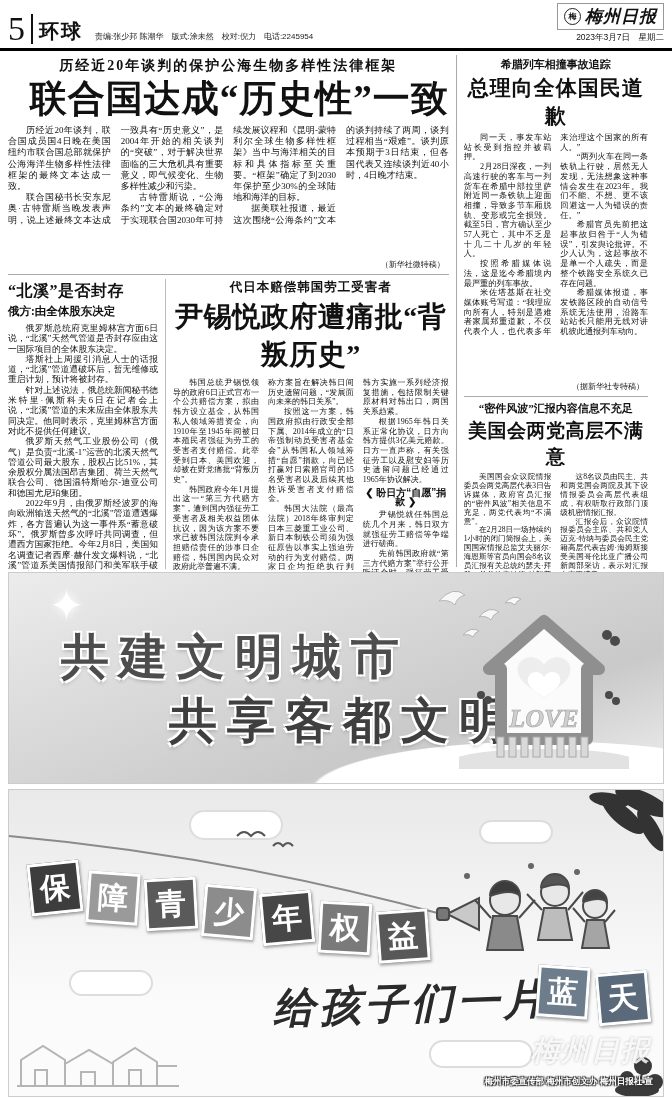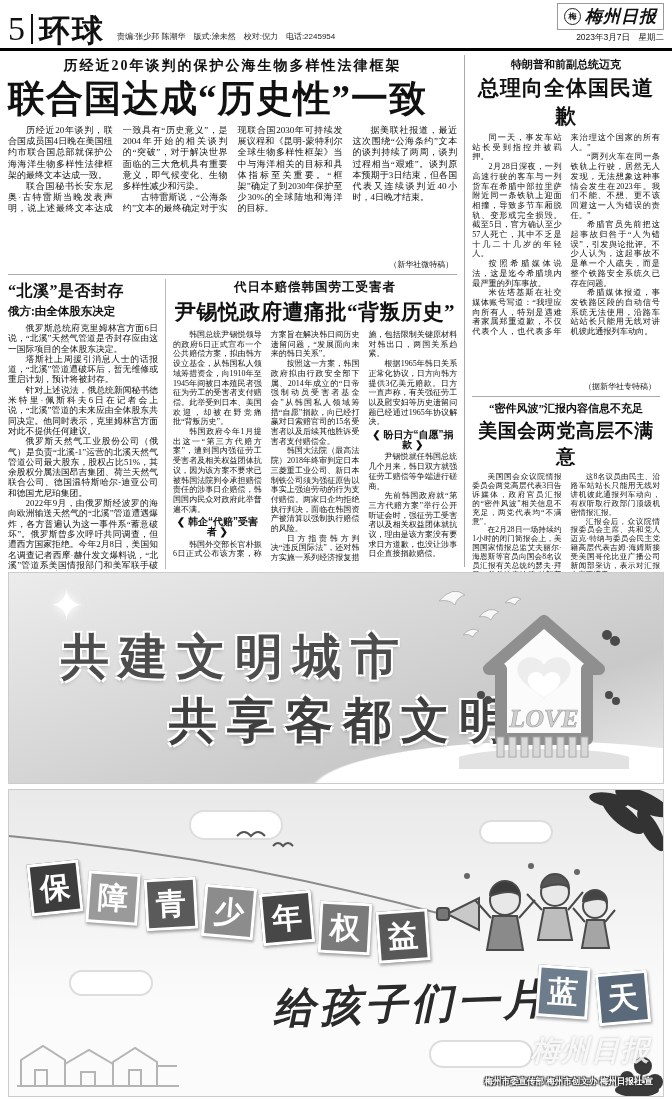--- a/index.html
+++ b/index.html
@@ -3,49 +3,49 @@
 <meta charset="utf-8">
 <style>
   html,body{margin:0;padding:0;background:#888;}
   .page{position:relative;width:672px;height:1100px;margin:0 auto;background:#fff;
         font-family:"Liberation Serif",serif;color:#111;overflow:hidden;}
   
   .hdr{display:flex;justify-content:space-between;align-items:flex-end;padding:6px 8px 2px 8px;height:38px;}
   .hdr-left{display:flex;align-items:flex-end;gap:6px;}
   .pageno{font-size:34px;line-height:30px;font-weight:400;font-family:"Liberation Serif",serif;}
   .vbar{width:2px;height:30px;background:#111;}
-  .section{font-size:31px;line-height:26px;font-weight:bold;font-family:"Liberation Sans",sans-serif;letter-spacing:2px;}
+  .section{font-size:20px;line-height:26px;font-weight:bold;font-family:"Liberation Sans",sans-serif;letter-spacing:2px;}
   .byline{font-size:8px;color:#222;margin-left:6px;padding-bottom:2px;font-family:"Liberation Sans",sans-serif;}
   .hdr-right{text-align:right;}
   .paper-logo{display:flex;align-items:center;gap:4px;justify-content:flex-end;border:1px solid #999;padding:1px 6px;}
   .logo-circle{width:15px;height:15px;border:1.5px solid #222;border-radius:50%;font-size:8px;line-height:15px;text-align:center;font-weight:bold;}
   .logo-text{font-size:17px;font-weight:bold;font-style:italic;letter-spacing:1px;}
   .hdr-date{font-size:8.5px;margin-top:2px;font-family:"Liberation Sans",sans-serif;}
   .rule-heavy{height:3px;background:#000;margin:2px 0 0 0;}
   
-  .content{display:flex;padding:4px 12px 0 8px;height:512px;}
+  .content{display:flex;padding:4px 24px 0 8px;height:512px;}
   .left-zone{width:452px;}
   .main-vrule{width:1px;background:#aaa;margin:0 7px;}
   .right-zone{width:189px;}
   .hrule{height:1px;background:#aaa;margin:4px 0;}
   
   .kicker{ text-align:center;font-size:14px;font-weight:bold;letter-spacing:2px;margin:2px 0 2px 0;}
-  .headline-xl{margin:0;text-align:left;font-size:37px;line-height:44px;font-weight:bold;letter-spacing:1px;}
+  .headline-xl{margin:0;text-align:right;font-size:37px;line-height:44px;font-weight:bold;letter-spacing:1px;}
   .body p, .body .para{margin:0;text-indent:2em;text-align:justify;}
   .art-un .body{column-count:4;column-gap:10px;height:134px;font-size:9px;line-height:11.2px;overflow:hidden;margin-top:4px;}
   .credit-row{text-align:right;font-size:8px;padding-right:4px;}
   .lower-left{display:flex;height:290px;margin-top:2px;}
   .art-ns{width:150px;}
   .ns-head{margin:2px 0 2px 0;font-size:16px;font-weight:bold;letter-spacing:0.5px;}
   .ns-sub{font-size:11.5px;font-weight:bold;margin:0 0 4px 0;}
   .art-ns .body{height:248px;font-size:8.8px;line-height:10.3px;overflow:hidden;}
   .sub-vrule{width:1px;background:#bbb;margin:0 7px;}
   .art-kr{flex:1;}
   .kicker-sm{text-align:center;font-size:12.5px;font-weight:bold;margin:0 0 2px 0;letter-spacing:1px;}
-  .kr-head{margin:0 0 4px 0;text-align:center;font-size:21px;font-weight:bold;letter-spacing:0.5px;}
+  .kr-head{margin:0 0 4px 0;text-align:center;font-size:28px;font-weight:bold;letter-spacing:0.5px;}
   .art-kr .body{column-count:3;column-gap:9px;height:246px;font-size:8px;line-height:9.7px;overflow:hidden;}
   .sub-head{font-weight:bold;text-align:center;font-size:10px;margin:3px 0;text-indent:0;font-family:"Liberation Sans",sans-serif;}
   .sub-head::before{content:"❮ ";font-weight:bold;}
   .sub-head::after{content:" ❯";font-weight:bold;}
   .kicker-xs{text-align:center;font-size:11px;font-weight:bold;margin:2px 0;}
   .gr-head{margin:0 0 3px 0;text-align:center;font-size:21px;font-weight:bold;letter-spacing:1px;}
   .art-gr .body{column-count:2;column-gap:9px;height:248px;font-size:8.2px;line-height:9.7px;overflow:hidden;}
   .us-head{margin:0 0 3px 0;text-align:center;font-size:19px;font-weight:bold;letter-spacing:0.5px;}
   .art-us .body{column-count:2;column-gap:9px;height:148px;font-size:7.6px;line-height:8.9px;overflow:hidden;}
   
@@ -169,21 +169,21 @@
             </div>
         </article>
       </div>
     </div>
 
     <div class="main-vrule"></div>
 
     <div class="right-zone">
 
       <article class="art-gr">
-        <div class="kicker-xs">特朗普和前副总统迈克</div>
+        <div class="kicker-xs">希腊列车相撞事故追踪</div>
         <h2 class="gr-head">总理向全体国民道歉</h2>
         <div class="body">
             <p class="para">同一天，事发车站站长受到指控并被羁押。</p>
             <p class="para">2月28日深夜，一列高速行驶的客车与一列货车在希腊中部拉里萨附近同一条铁轨上迎面相撞，导致多节车厢脱轨、变形或完全损毁。截至5日，官方确认至少57人死亡，其中不乏是十几二十几岁的年轻人。</p>
             <p class="para">按照希腊媒体说法，这是迄今希腊境内最严重的列车事故。</p>
             <p class="para">米佐塔基斯在社交媒体账号写道：“我理应向所有人，特别是遇难者家属郑重道歉，不仅代表个人，也代表多年来治理这个国家的所有人。”</p>
             <p class="para">“两列火车在同一条铁轨上行驶，居然无人发现，无法想象这种事情会发生在2023年。我们不能、不想、更不该回避这一人为错误的责任。”</p>
             <p class="para">希腊官员先前把这起事故归咎于“人为错误”，引发舆论批评。不少人认为，这起事故不是单一个人疏失，而是整个铁路安全系统久已存在问题。</p>
             <p class="para">希腊媒体报道，事发铁路区段的自动信号系统无法使用，沿路车站站长只能用无线对讲机彼此通报列车动向。</p>
           </div>
@@ -191,21 +191,21 @@
       </article>
 
       <div class="hrule"></div>
 
       <article class="art-us">
         <div class="kicker-xs">“密件风波”汇报内容信息不充足</div>
         <h2 class="us-head">美国会两党高层不满意</h2>
         <div class="body">
             <p class="para">美国国会众议院情报委员会两党高层代表3日告诉媒体，政府官员汇报的“密件风波”相关信息不充足，两党代表均“不满意”。</p>
             <p class="para">在2月28日一场持续约1小时的闭门简报会上，美国国家情报总监艾夫丽尔·海恩斯等官员向国会8名议员汇报有关总统约瑟夫·拜登、前总统唐纳德·特朗普和前副总统迈克·彭斯的私人场所被查出涉密文件的情况。</p>
-            <p class="para">这8名议员由民主、沿路车站站长只能用无线对讲机彼此通报列车动向，有权听取行政部门顶级机密情报汇报。</p>
+            <p class="para">这8名议员由民主、共和两党国会两院及其下设情报委员会高层代表组成，有权听取行政部门顶级机密情报汇报。</p>
             <p class="para">汇报会后，众议院情报委员会主席、共和党人迈克·特纳与委员会民主党籍高层代表吉姆·海姆斯接受美国哥伦比亚广播公司新闻部采访，表示对汇报内容不满意。</p>
             <p class="para">海姆斯说，汇报内容并未提供任何关键信息，议员们无法从中判定拜登、特朗普和彭斯所涉“密件风波”是否有实质区别，“（这方面）没能获得充足信息，我们两人都不满意”。</p>
           </div>
         <div class="credit-row">（新华社微特稿）</div>
       </article>
     </div>
   </div>
 
   <section class="banner banner1">
     <div class="b1-sun">✦</div>

